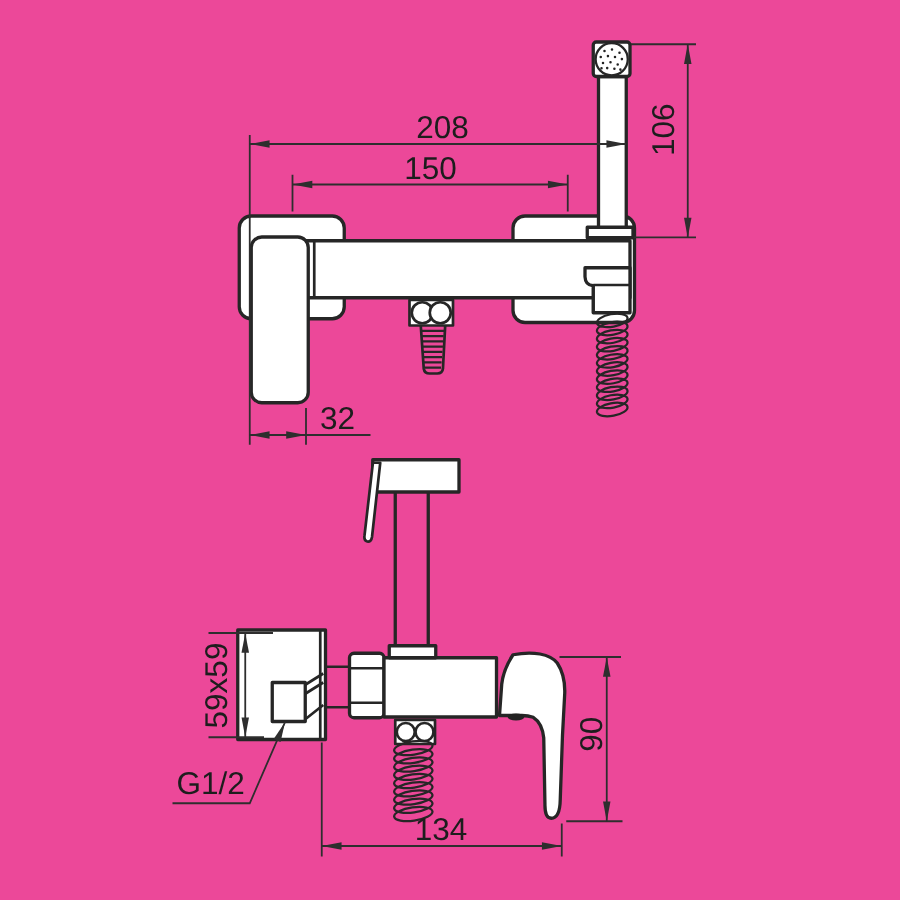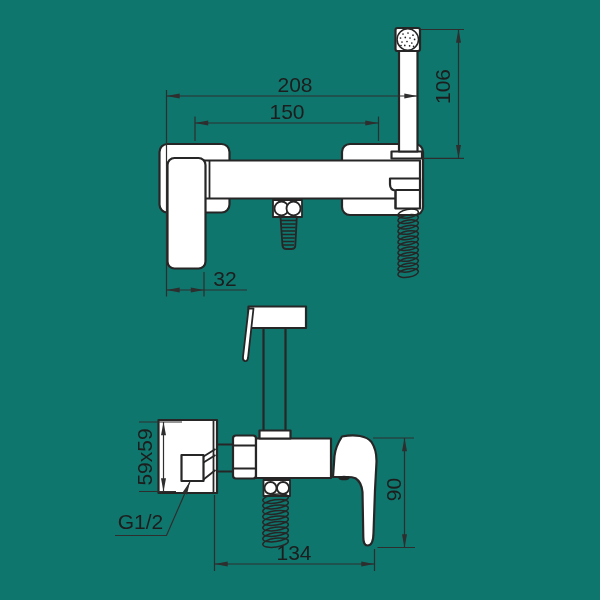--- a/index.html
+++ b/index.html
@@ -1,16 +1,16 @@
 <!DOCTYPE html>
 <html><head>
 <meta charset="utf-8">
 <style>
   html,body{margin:0;padding:0;background:#fff;}
-  .canvas{position:relative;width:600px;height:600px;background:#0f766e;overflow:hidden;}
+  .canvas{position:relative;width:600px;height:600px;background:#ec4899;overflow:hidden;}
   svg{display:block;}
   .o   {fill:#fff;stroke:#262626;stroke-width:2.2;stroke-linejoin:round;}
   .o18 {fill:#fff;stroke:#262626;stroke-width:1.8;stroke-linejoin:round;}
   .ln  {fill:none;stroke:#262626;stroke-width:2.2;stroke-linejoin:round;}
   .ln18{fill:none;stroke:#262626;stroke-width:1.8;}
   .ln15{fill:none;stroke:#262626;stroke-width:1.5;}
   .dim {fill:none;stroke:#2e2e2e;stroke-width:1.2;}
   .dark{fill:#222;stroke:none;}
   .dots{fill:none;stroke:#222;stroke-width:1.7;stroke-linecap:round;}
   text{fill:#1d1d1d;font-family:"Liberation Sans",sans-serif;font-size:21px;}

